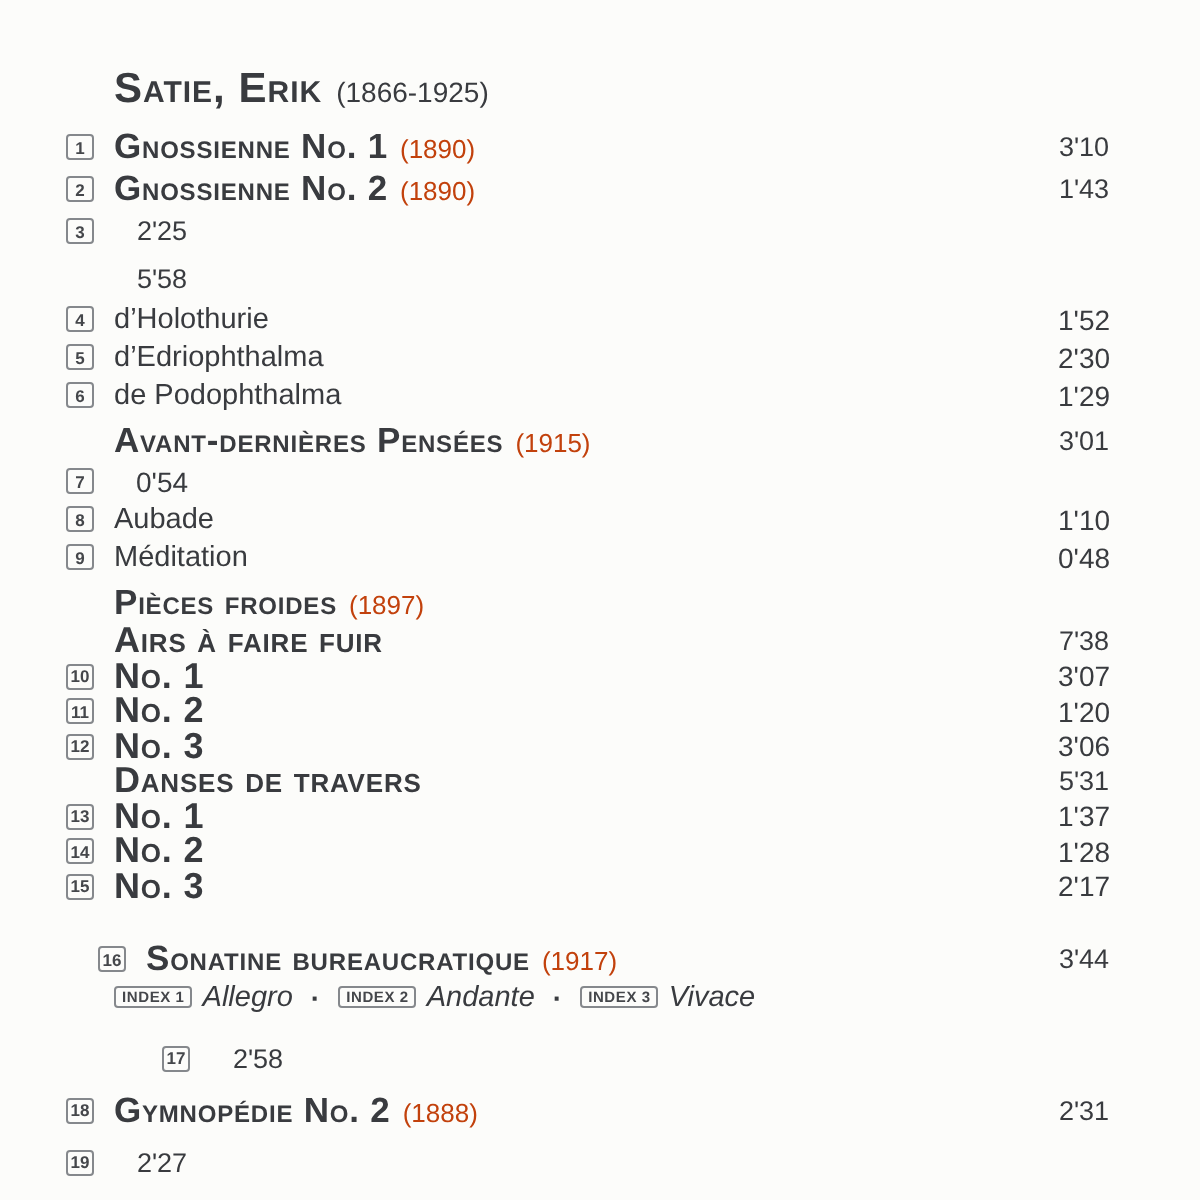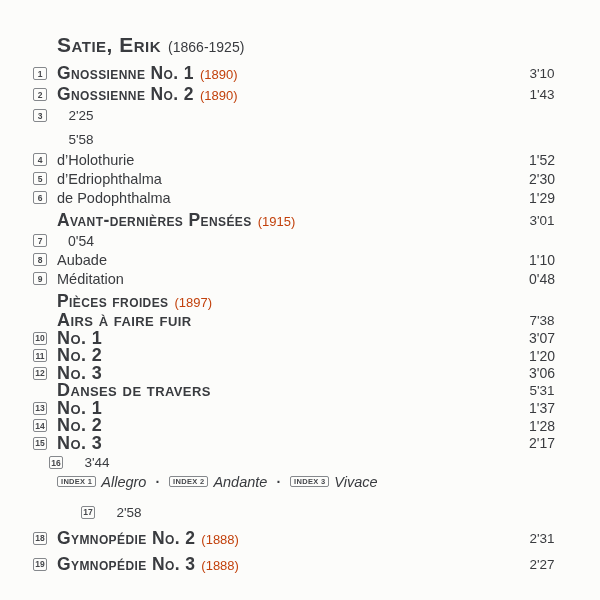--- a/index.html
+++ b/index.html
@@ -33,21 +33,21 @@
   .main .sc{font-size:17.5px;font-weight:bold;}
   .sub{height:19px;}
   .sub .ttl{font-size:14.5px;font-weight:normal;}
   .smallrow{height:17.5px;}
   .smallrow .sc{font-size:18px;font-weight:bold;text-align:center;}
   .gym{height:26px;}
   .yr{font-size:13px;margin-left:6px;color:#c2410c;}
   .dur{flex:0 0 auto;width:48px;text-align:center;font-size:13.5px;}
   .sub .dur, .durS{font-size:14px;}
   .gap3{margin-top:3px;}
-  .gap5{margin-top:0;padding-left:16px;}
+  .gap5{margin-top:17px;padding-left:16px;}
   .gap9{margin-top:9px;margin-left:48px;}
   
   .composer{height:26px;margin-bottom:5px;}
   .cname{font-variant:small-caps;letter-spacing:.5px;font-size:21px;font-weight:bold;}
   .cdates{font-size:14px;margin-left:7px;}
   
   .idxrow{height:17px;}
   .idxline{display:flex;align-items:center;font-size:14px;}
   .ibox{
     border:1px solid #85888c;border-radius:2px;
@@ -162,20 +162,21 @@
   <span class="dur durS">1'28</span>
 </div>
 <div class="row smallrow">
   <span class="nb">15</span>
   <span class="ttl"><span class="sc">No. 3</span></span>
   <span class="dur durS">2'17</span>
 </div>
 
 <div class="row main gap5">
   <span class="nb">16</span>
+  <span class="ttl"><span class="sc">Sonatine bureaucratique</span><span class="yr">(1917)</span></span>
   <span class="dur">3'44</span>
 </div>
 <div class="row idxrow">
   <span class="nb empty"></span>
   <span class="ttl idxline">
     <span class="ibox">INDEX 1</span>
     <span class="ital">Allegro</span>
     <span class="sep">·</span>
     <span class="ibox">INDEX 2</span>
     <span class="ital">Andante</span>
@@ -189,15 +190,14 @@
   <span class="nb">17</span>
   <span class="dur">2'58</span>
 </div>
 <div class="row main gym">
   <span class="nb">18</span>
   <span class="ttl"><span class="sc">Gymnopédie No. 2</span><span class="yr">(1888)</span></span>
   <span class="dur">2'31</span>
 </div>
 <div class="row main gym">
   <span class="nb">19</span>
-  <span class="ttl"><span class="sc">Gymnopédie No. 3</span><span class="yr">(1888)</span></span>
   <span class="dur">2'27</span>
 </div>
 
 </body></html>

